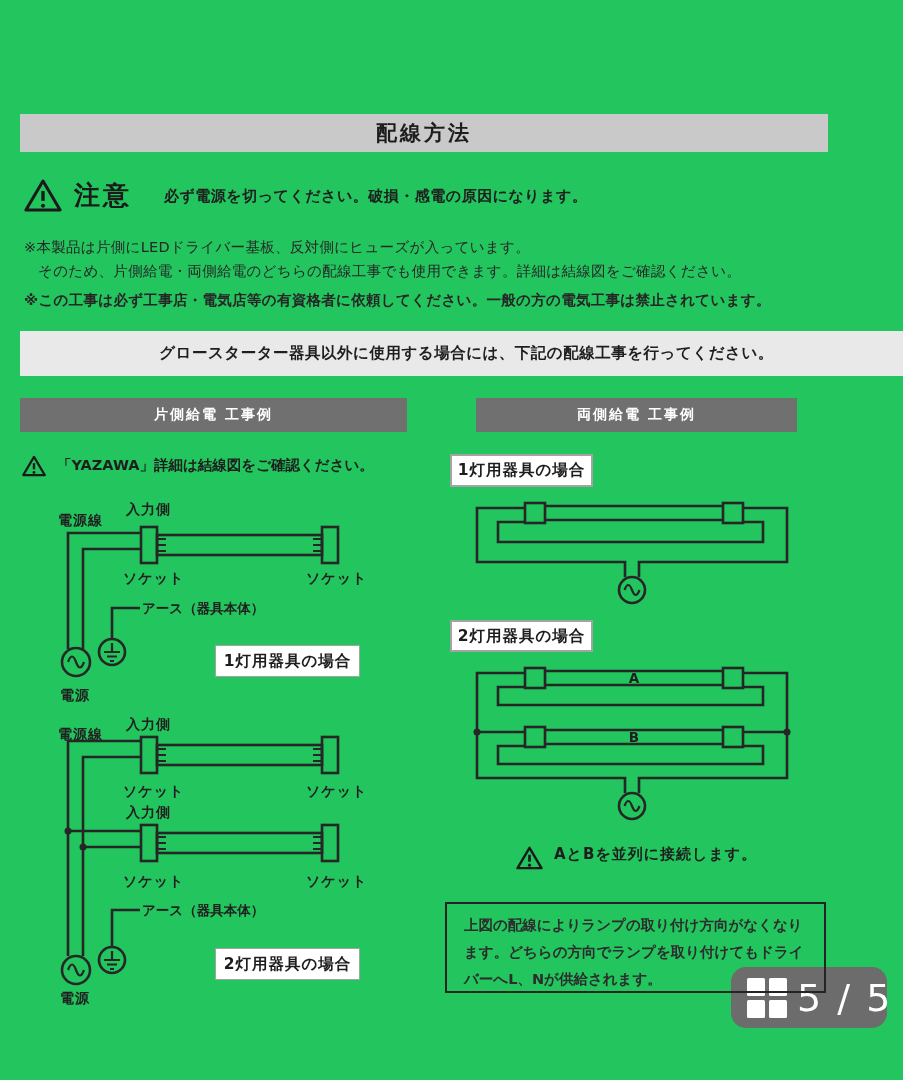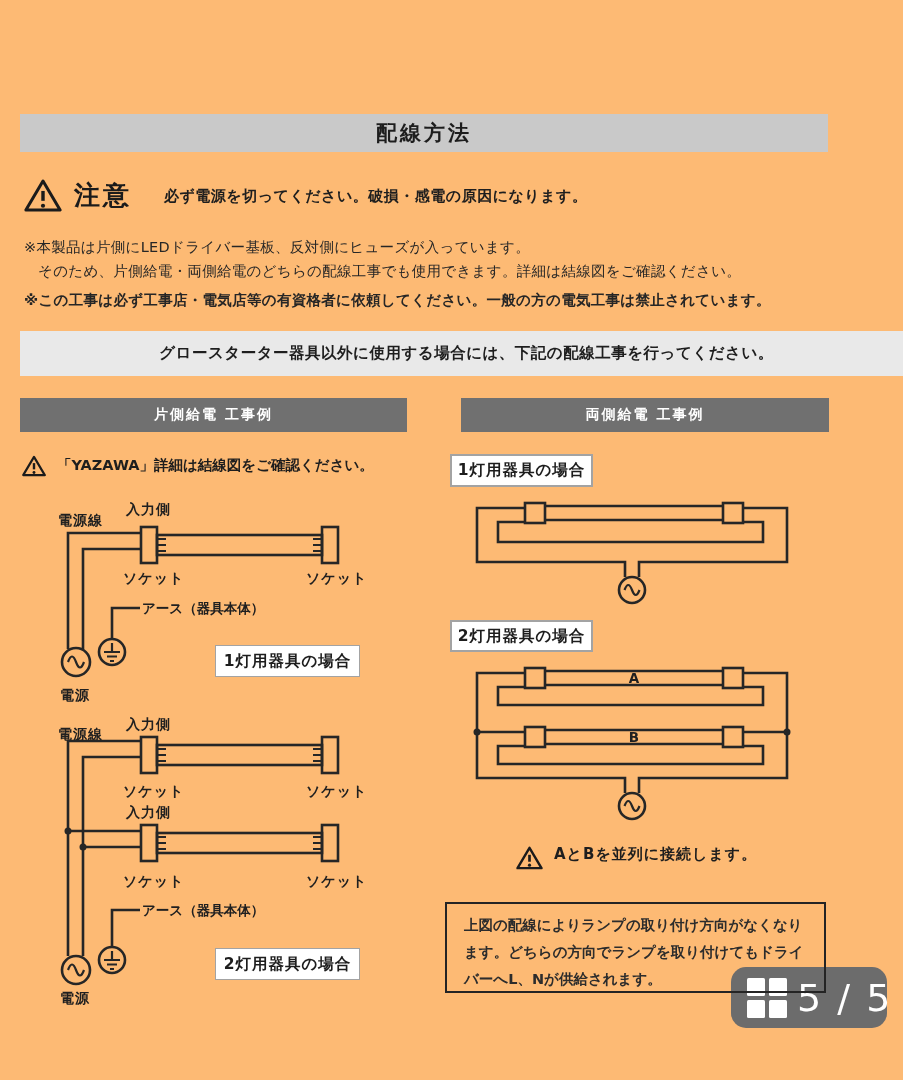--- a/index.html
+++ b/index.html
@@ -1,17 +1,17 @@
 <!DOCTYPE html>
 <html><head>
 <meta charset="utf-8">
 <style>
   html,body{margin:0;padding:0;background:#fff;}
   .page{
-    position:relative;width:903px;height:1080px;background:#fdba74;overflow:hidden;
+    position:relative;width:903px;height:1080px;background:#22c55e;overflow:hidden;
     font-family:"DejaVu Sans","Liberation Sans",sans-serif;color:#222;
   }
   .abs{position:absolute;}
   
   .title-bar{
     left:20px;top:114px;width:808px;height:38px;background:#c9c9c9;
     display:flex;align-items:center;justify-content:center;
     font-size:21px;font-weight:bold;letter-spacing:3px;color:#1d1d1d;
   }
   
@@ -29,21 +29,21 @@
     display:flex;align-items:center;justify-content:center;
     font-size:15.5px;font-weight:bold;color:#1e1e1e;letter-spacing:0.5px;
   }
   
   .section-header{
     top:398px;height:34px;background:#707070;color:#ffffff;
     display:flex;align-items:center;justify-content:center;
     font-size:14px;font-weight:bold;letter-spacing:2px;
   }
   .section-header.left{left:20px;width:387px;}
-  .section-header.right{left:461px;width:368px;}
+  .section-header.right{left:476px;width:321px;}
   
   .yazawa-row{left:22px;top:453px;width:400px;height:26px;}
   .yazawa-text{position:absolute;left:35px;top:3px;font-size:14.5px;font-weight:bold;color:#1e1e1e;}
   
   .case-box{
     border:1px solid #a3a3a3;display:flex;align-items:center;justify-content:center;
     font-size:15.5px;font-weight:bold;color:#1d1d1d;letter-spacing:1px;background:#fff;
     box-sizing:border-box;
   }
   .case-l1{left:215px;top:645px;width:145px;height:32px;}

